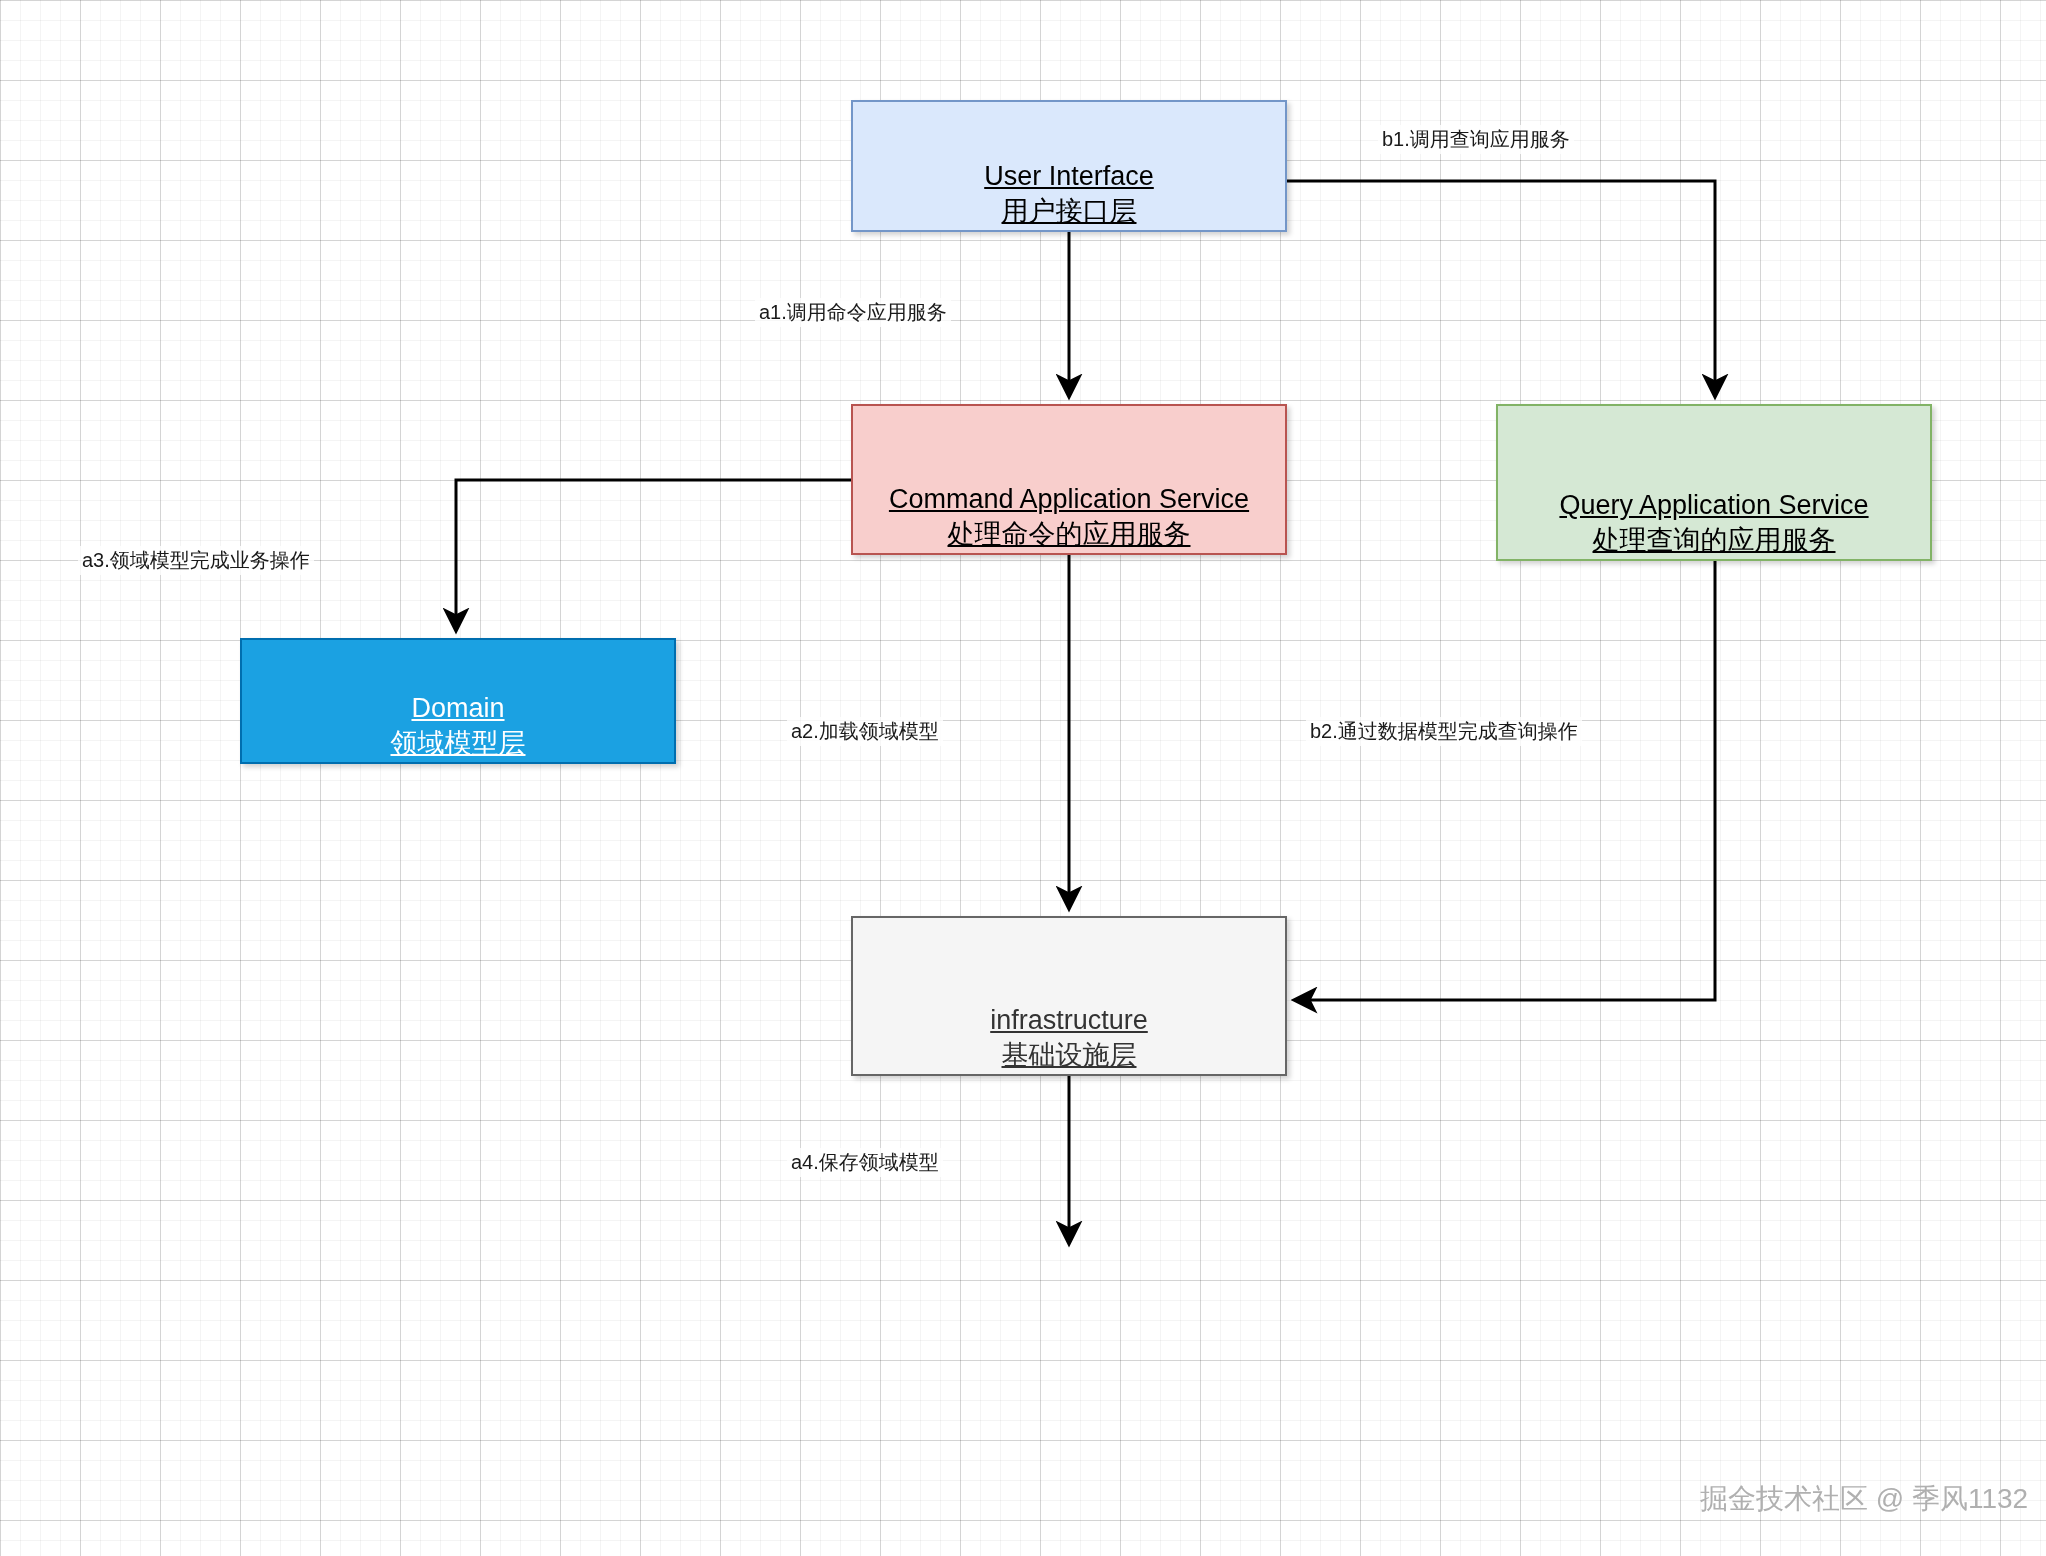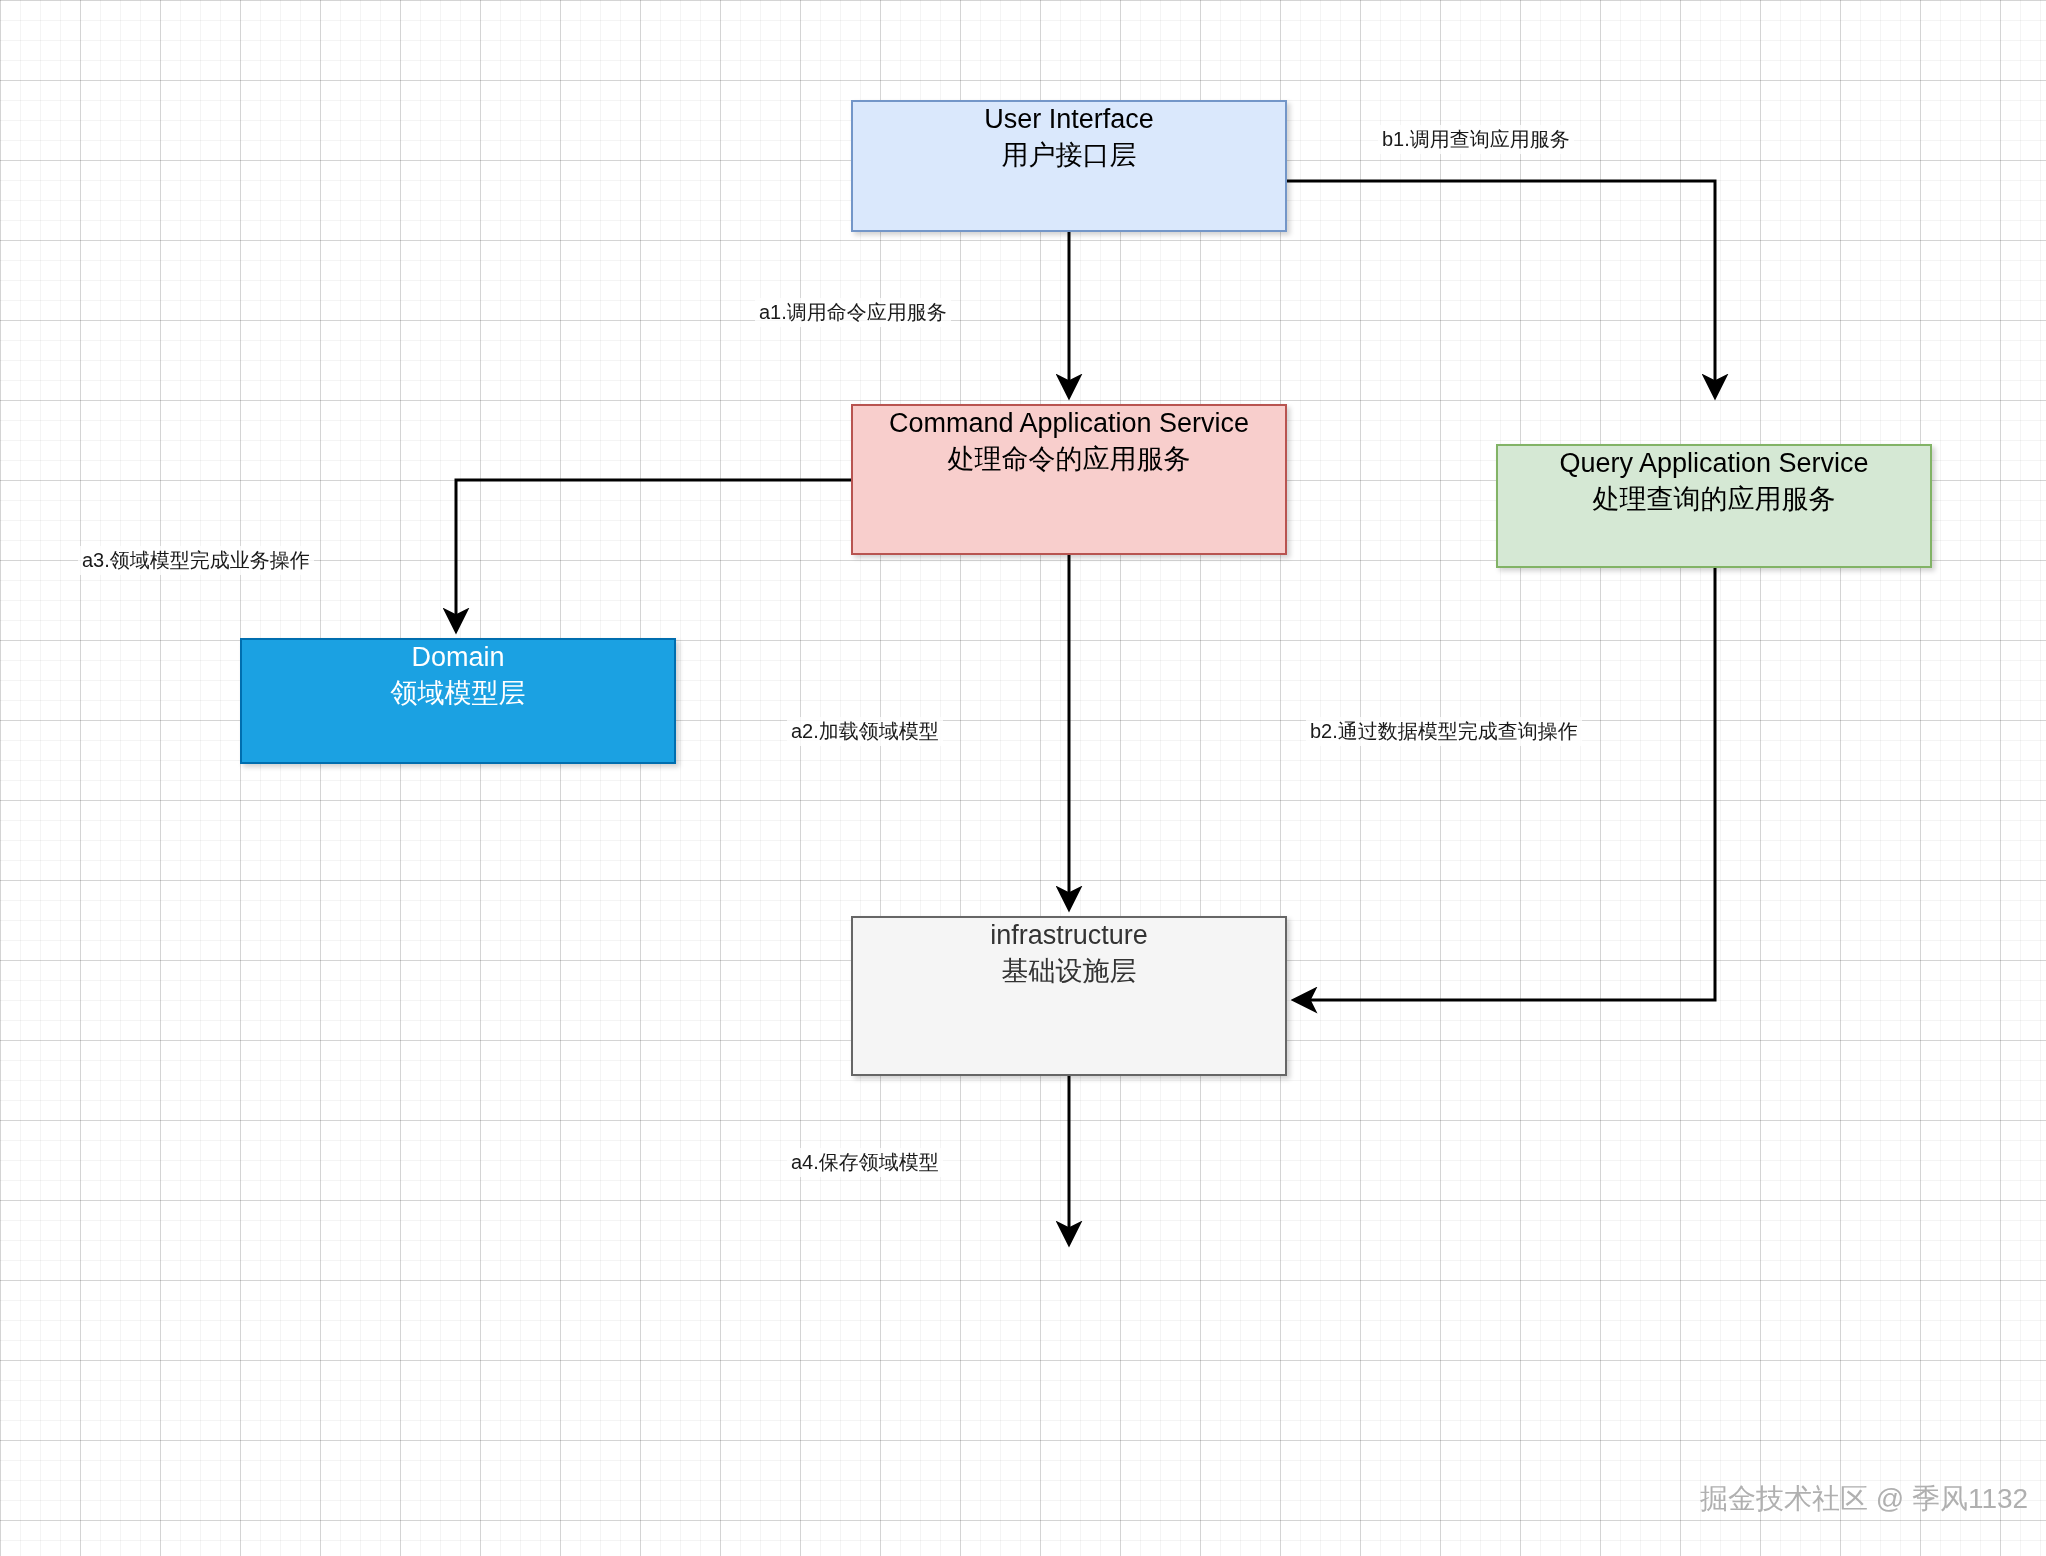--- a/index.html
+++ b/index.html
@@ -28,24 +28,25 @@
     width: 2046px;
     height: 1556px;
     pointer-events: none;
   }
   .node {
     position: absolute;
     box-sizing: border-box;
     display: flex;
     flex-direction: column;
     align-items: center;
-    justify-content: flex-start;
+    justify-content: flex-end;
     text-align: center;
     line-height: 1.32;
     box-shadow: 3px 3px 5px rgba(0,0,0,0.18);
+    text-decoration: underline;
   }
   .node .ln {
     display: block;
     white-space: nowrap;
   }
   .node .ln-en { font-size: 27px; }
   .node .ln-cn { font-size: 27px; }
 
   #node-ui {
     left: 851px; top: 100px; width: 436px; height: 132px;
@@ -53,25 +54,24 @@
     border: 2px solid #7396c8;
     color: #000000;
   }
   #node-command {
     left: 851px; top: 404px; width: 436px; height: 151px;
     background: #f8cecc;
     border: 2px solid #b85450;
     color: #000000;
   }
   #node-query {
-    left: 1496px; top: 404px; width: 436px; height: 124px;
+    left: 1496px; top: 404px; width: 436px; height: 157px;
     background: #d5e8d4;
     border: 2px solid #82b366;
     color: #000000;
-    margin-top: 40px;
   }
   #node-domain {
     left: 240px; top: 638px; width: 436px; height: 126px;
     background: #1ba1e2;
     border: 2px solid #006eaf;
     color: #ffffff;
   }
   #node-infra {
     left: 851px; top: 916px; width: 436px; height: 160px;
     background: #f5f5f5;

